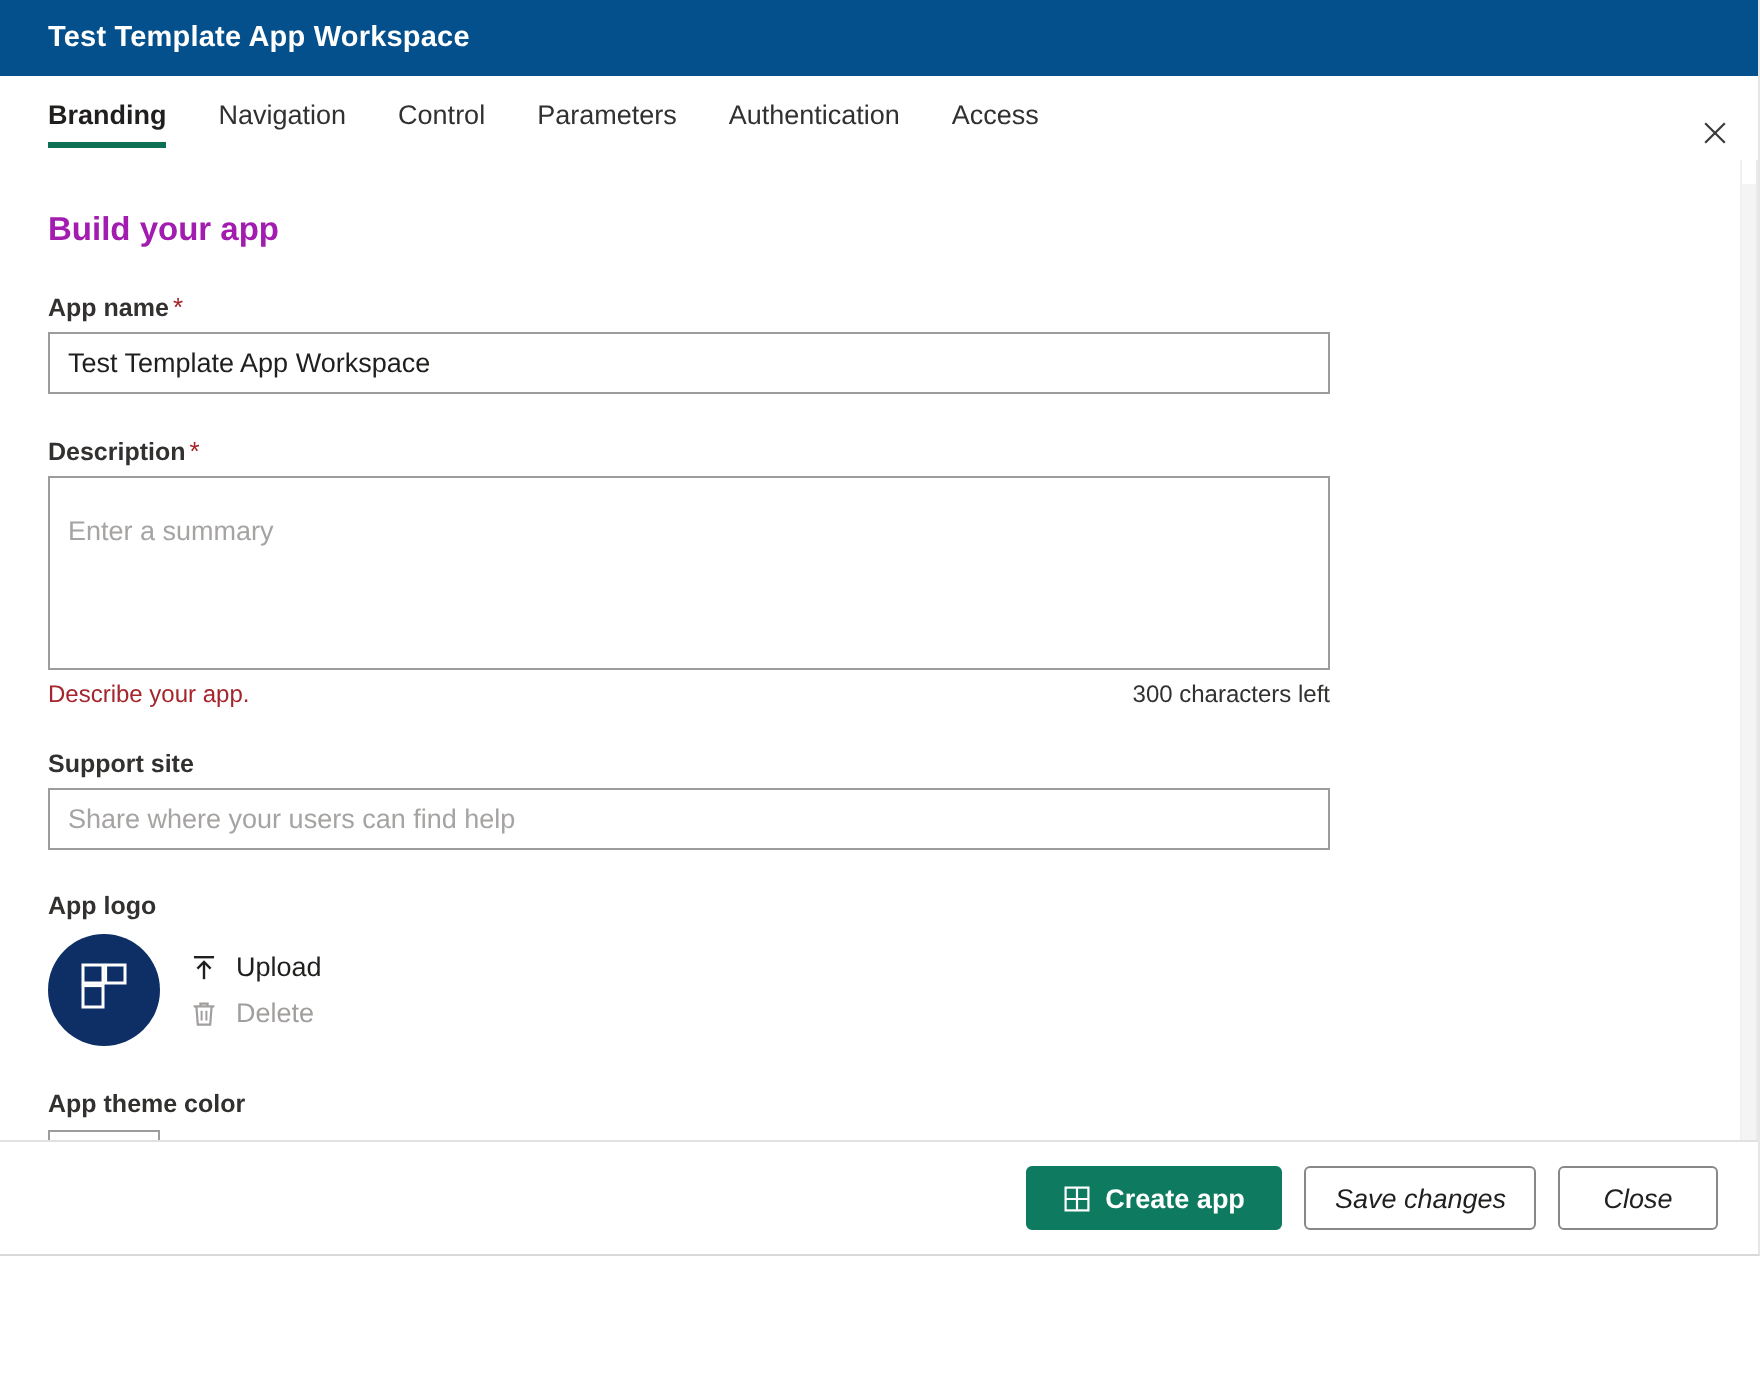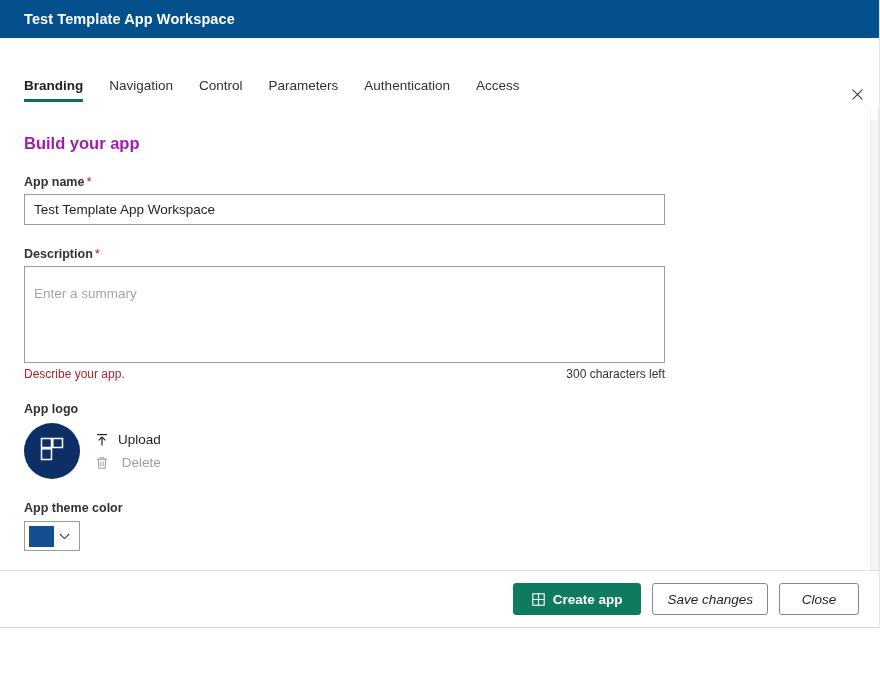--- a/index.html
+++ b/index.html
@@ -44,21 +44,20 @@
 
   
   .tabbar {
     position: relative;
     height: 42px;
     flex: 0 0 auto;
     display: flex;
     align-items: flex-start;
     padding: 0 12px 0 24px;
     background: #ffffff;
-    margin-top: 28px;
   }
   .tab {
     position: relative;
     font-size: 13.5px;
     color: #323130;
     padding: 12px 0 9px 0;
     margin-right: 26px;
     cursor: pointer;
     white-space: nowrap;
   }
@@ -209,21 +208,20 @@
     flex-direction: column;
     justify-content: center;
     gap: 7px;
   }
   .logo-action {
     display: flex;
     align-items: center;
     font-size: 13.5px;
     color: #201f1e;
     cursor: pointer;
-    justify-content: space-between;
   }
   .logo-action.disabled {
     color: #a19f9d;
     cursor: default;
   }
   .logo-action .ic {
     width: 16px;
     height: 16px;
     margin-right: 8px;
     display: flex;
@@ -344,20 +342,24 @@
 
     <div class="field">
       <label class="label"><span>Description</span><span class="req">*</span></label>
       <textarea class="textarea" placeholder="Enter a summary" style=""></textarea>
       <div class="under-row">
         <div class="error-text">Describe your app.</div>
         <div class="counter-text">300 characters left</div>
       </div>
     </div>
 
+    <div class="field">
+      <label class="label">Support site</label>
+      <input class="text-input" type="text" placeholder="Share where your users can find help" style="">
+    </div>
 
     <div class="field">
       <label class="label">App logo</label>
       <div class="logo-row">
         <div class="logo-circle">
           <span>
             <svg width="26" height="26" viewBox="0 0 26 26">
               <rect x="2.5" y="2.5" width="10" height="9" fill="none" stroke="#ffffff" stroke-width="1.5"></rect>
               <rect x="13.8" y="2.5" width="9.7" height="9" fill="none" stroke="#ffffff" stroke-width="1.5"></rect>
               <rect x="2.5" y="12.8" width="10" height="10.7" fill="none" stroke="#ffffff" stroke-width="1.5"></rect>

